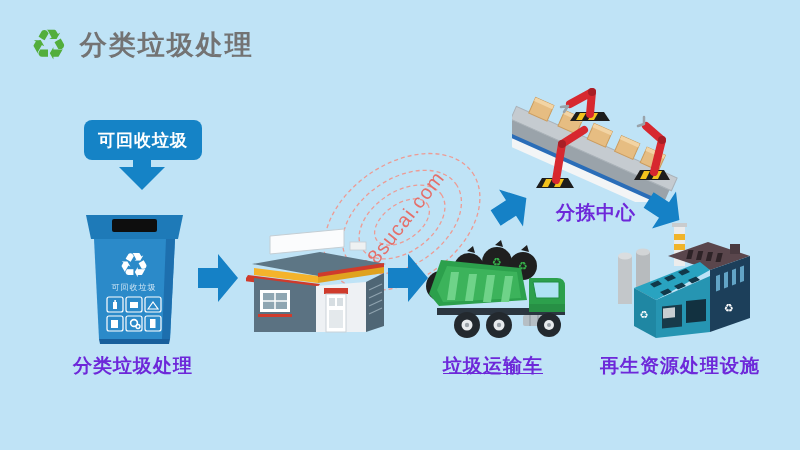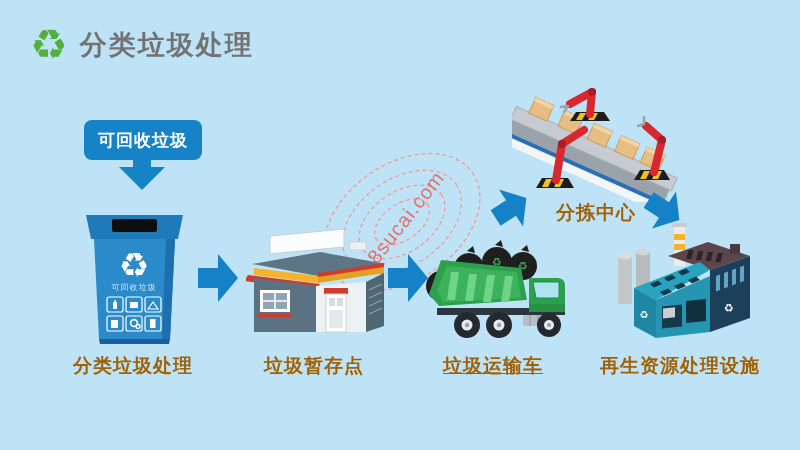--- a/index.html
+++ b/index.html
@@ -8,21 +8,21 @@
   .abs{position:absolute;}
   
   #header{left:30px;top:24px;display:flex;align-items:center;gap:12px;}
   #logo{font-size:42px;line-height:42px;color:#53ae3c;font-weight:bold;}
   #title{font-size:27px;font-weight:bold;color:#737373;letter-spacing:2px;}
   
   #tag{left:84px;top:120px;width:118px;height:40px;background:#1583c6;border-radius:8px;
        display:flex;align-items:center;justify-content:center;}
   #tag span{color:#ffffff;font-weight:bold;font-size:17px;letter-spacing:1px;}
   
-  .node-label{font-size:19px;font-weight:bold;color:#a16207;text-align:center;letter-spacing:1px;}
+  .node-label{font-size:19px;font-weight:bold;color:#6d28d9;text-align:center;letter-spacing:1px;}
   #label-bin{left:43px;top:353px;width:180px;}
   #label-storage{left:234px;top:353px;width:160px;}
   #label-truck{left:413px;top:353px;width:160px;text-decoration:underline;}
   #label-sorting{left:555px;top:200px;width:82px;}
   #label-facility{left:599px;top:353px;width:162px;}
   svg{display:block;}
   .rot-up{transform:rotate(-33deg);}
   .rot-down{transform:rotate(33deg);}
 </style>
 </head>
@@ -284,18 +284,17 @@
     <text x="34" y="98" text-anchor="middle" font-size="10" fill="#ffffff">♻</text>
     <polygon points="46,80 100,56 100,112 46,118" fill="#2695b2"></polygon>
     <g>
       <rect x="52" y="92" width="20" height="22" fill="#173a4a" transform="skewY(-6)"></rect>
       <rect x="76" y="89" width="20" height="22" fill="#123140" transform="skewY(-6)"></rect>
       <rect x="53" y="94" width="12" height="10" fill="#c7ced2" transform="skewY(-6)"></rect>
     </g>
   </svg>
 
   <div class="abs node-label" id="label-bin">分类垃圾处理</div>
-  <div class="abs node-label" id="label-storage">垃圾暂存点</div>
   <div class="abs node-label" id="label-truck">垃圾运输车</div>
   <div class="abs node-label" id="label-sorting">分拣中心</div>
   <div class="abs node-label" id="label-facility">再生资源处理设施</div>
 
 </div>
 
 </body></html>

